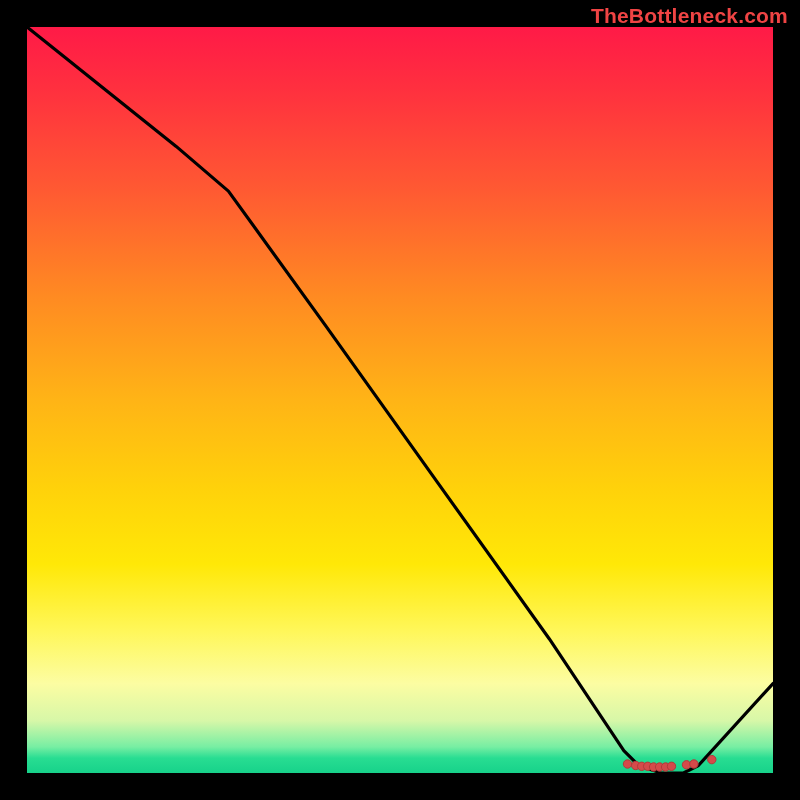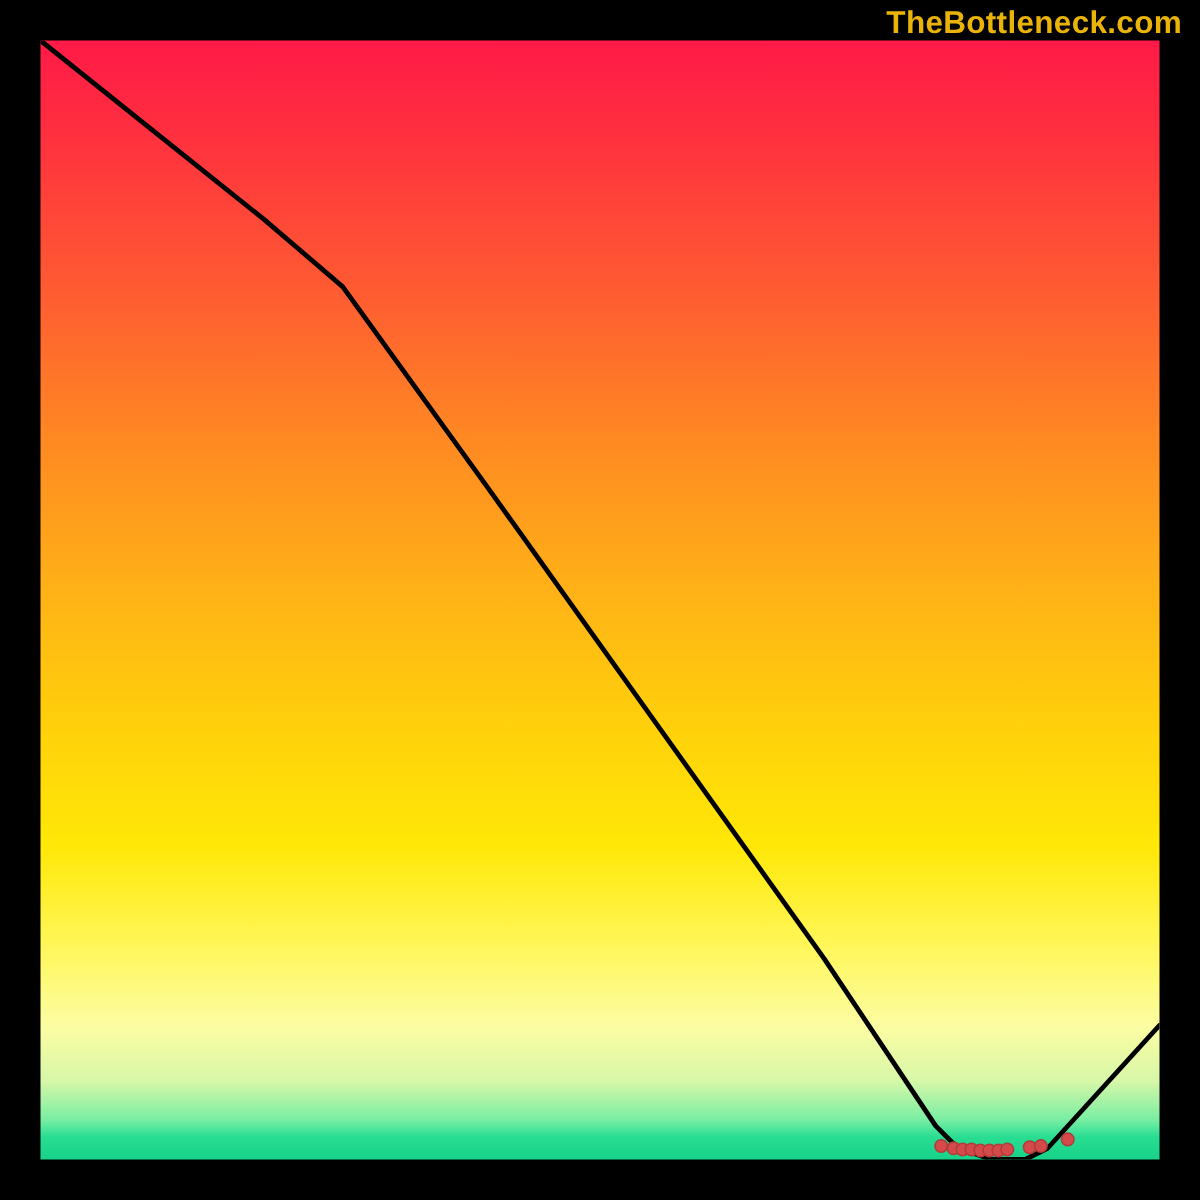--- a/index.html
+++ b/index.html
@@ -39,21 +39,21 @@
       #17d28a 100%
     );
   }
   .watermark {
     position: absolute;
     top: 4px;
     right: 12px;
     font-family: Arial, Helvetica, sans-serif;
     font-size: 21px;
     font-weight: 600;
-    color: #eab308;
+    color: #ef4444;
     letter-spacing: 0.2px;
     user-select: none;
   }
   svg.overlay {
     position: absolute;
     left: 0;
     top: 0;
     width: 746px;
     height: 746px;
     pointer-events: none;

